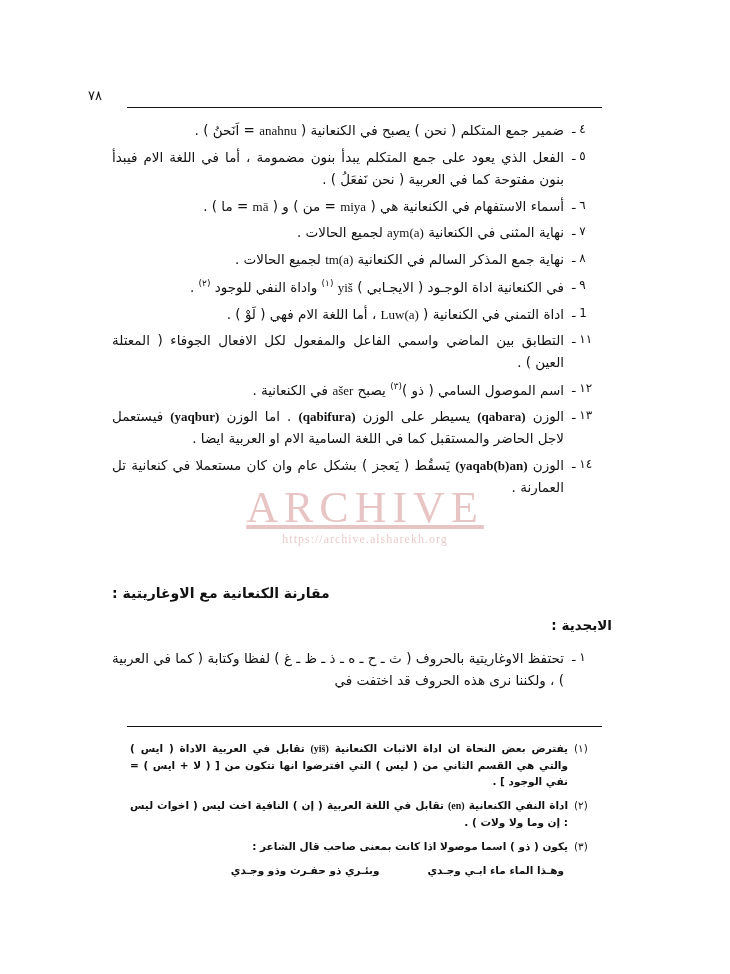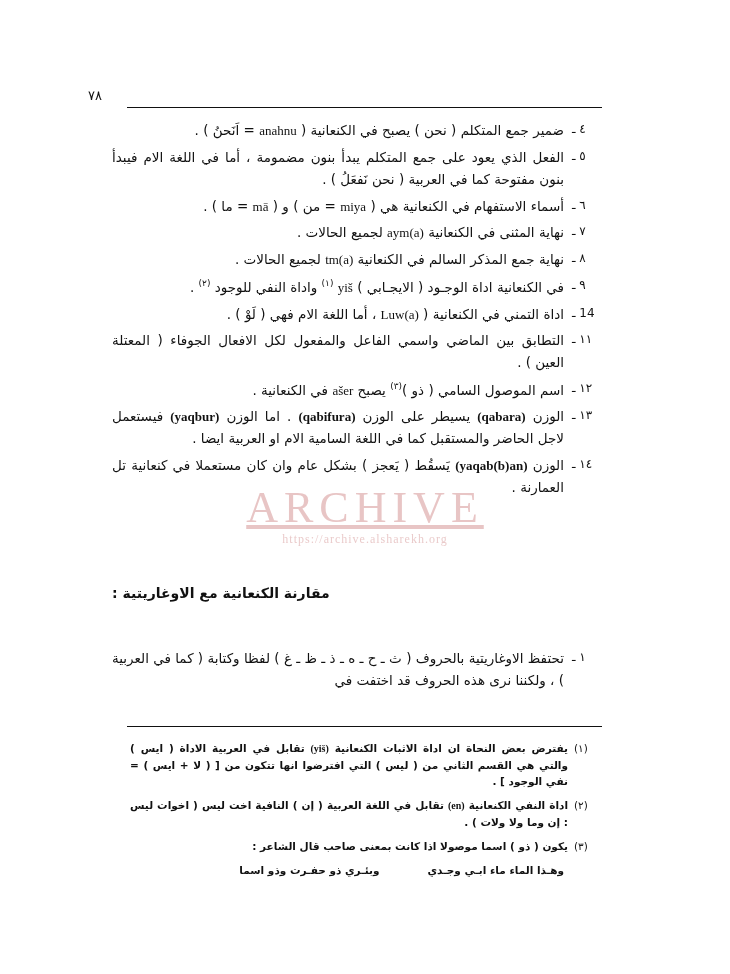--- a/index.html
+++ b/index.html
@@ -230,21 +230,21 @@
       <span class="num">٨ ـ</span>
       <span class="txt">نهاية جمع المذكر السالم في الكنعانية <span class="lat">tm(a)</span> لجميع الحالات .</span>
     </div>
 
     <div class="item">
       <span class="num">٩ ـ</span>
       <span class="txt">في الكنعانية اداة الوجـود ( الايجـابي ) <span class="lat">yiš</span> <span class="sup">(١)</span> واداة النفي للوجود <span class="sup">(٢)</span> .</span>
     </div>
 
     <div class="item">
-      <span class="num">14 ـ</span>
+      <span class="num">1 ـ</span>
       <span class="txt">اداة التمني في الكنعانية ( <span class="lat">Luw(a)</span> ، أما اللغة الام فهي ( لَوْ ) .</span>
     </div>
 
     <div class="item">
       <span class="num">١١ ـ</span>
       <span class="txt">التطابق بين الماضي واسمي الفاعل والمفعول لكل الافعال الجوفاء ( المعتلة العين ) .</span>
     </div>
 
     <div class="item">
       <span class="num">١٢ ـ</span>
@@ -257,20 +257,21 @@
     </div>
 
     <div class="item">
       <span class="num">١٤ ـ</span>
       <span class="txt">الوزن <span class="lat bold"><b>(yaqab(b)an)</b></span> يَسقُط ( يَعجز ) بشكل عام وان كان مستعملا في كنعانية تل العمارنة .</span>
     </div>
 
   </div>
 
   <div class="section-heading">مقارنة الكنعانية مع الاوغاريتية :</div>
+  <div class="sub-heading">الابجدية :</div>
 
   <div class="tail">
     <div class="item">
       <span class="num">١ ـ</span>
       <span class="txt">تحتفظ الاوغاريتية بالحروف ( ث ـ ح ـ ه ـ ذ ـ ظ ـ غ ) لفظا وكتابة ( كما في العربية ) ، ولكننا نرى هذه الحروف قد اختفت في</span>
     </div>
   </div>
 
   <div class="foot-rule"></div>
 
@@ -286,21 +287,21 @@
       <span class="ftxt">اداة النفي الكنعانية <span class="lat">(en)</span> تقابل في اللغة العربية ( إن ) النافية اخت ليس ( اخوات ليس : إن وما ولا ولات ) .</span>
     </div>
 
     <div class="fn">
       <span class="fnum">(٣)</span>
       <span class="ftxt">يكون ( ذو ) اسما موصولا اذا كانت بمعنى صاحب قال الشاعر :</span>
     </div>
 
     <div class="verse">
       <span>وهـذا الماء ماء ابـي وجـدي</span>
-      <span>وبئـري ذو حفـرت وذو اسما</span>
+      <span>وبئـري ذو حفـرت وذو وجـدي</span>
     </div>
 
   </div>
 
   <div class="watermark">
     <div class="wm-main">ARCHIVE</div>
     <div class="wm-sub">https://archive.alsharekh.org</div>
   </div>
 
 </div>

